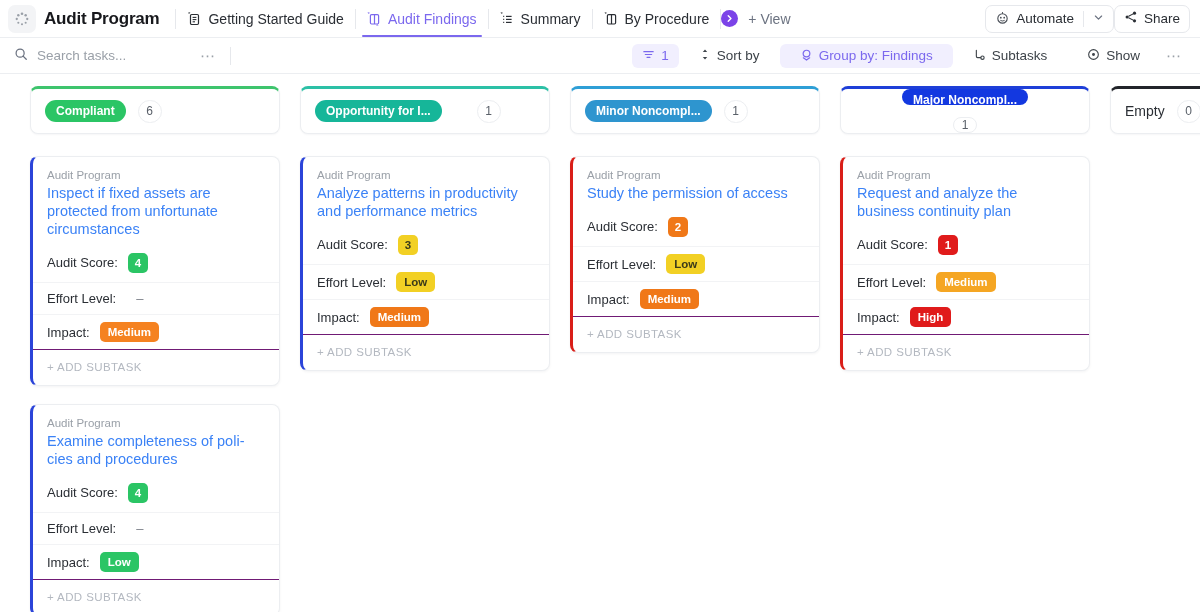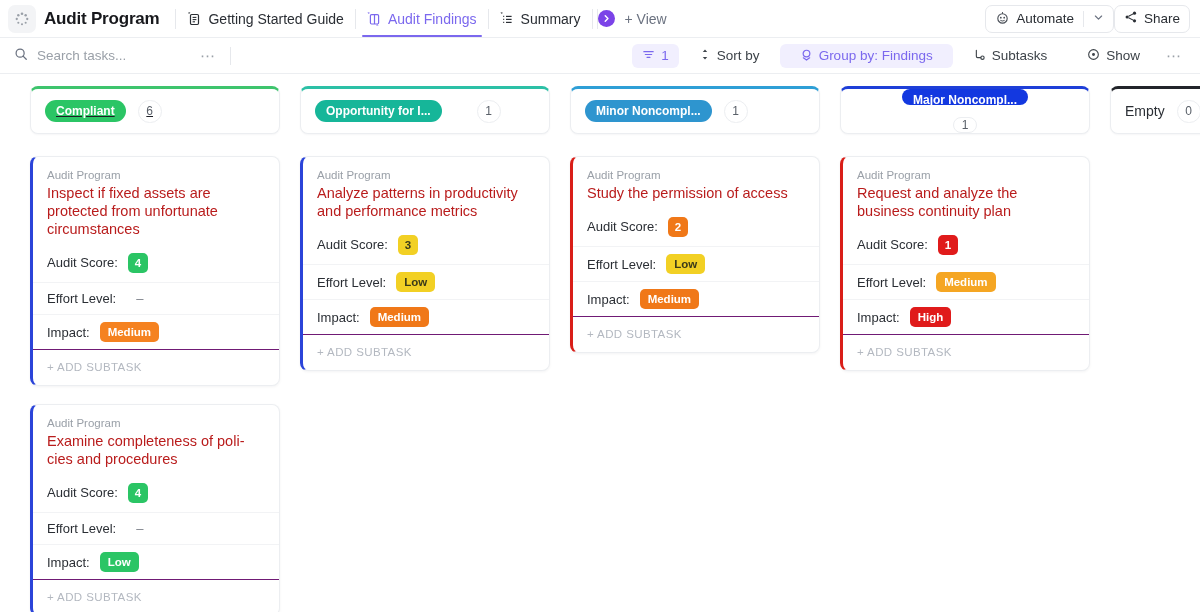--- a/index.html
+++ b/index.html
@@ -186,21 +186,21 @@
     border-left-width: 3px;
     border-left-style: solid;
     box-shadow: 0 1px 3px rgba(16,24,40,0.05);
     overflow: hidden;
   }
   .card-body { padding: 12px 14px 0 14px; }
   .card-list { font-size: 11.5px; color: #9aa0a8; margin-bottom: 3px; }
   .card-title {
     font-size: 14.5px;
     line-height: 18px;
-    color: #b91c1c;
+    color: #3b82f6;
     margin-bottom: 12px;
   }
   .field-row {
     display: flex;
     align-items: center;
     padding: 7px 14px;
     border-top: 1px solid #f2f3f5;
     min-height: 32px;
   }
   .field-row.first { border-top: none; padding-top: 0; }
@@ -290,20 +290,30 @@
             <line x1="6" y1="11.4" x2="11.6" y2="11.4"></line>
         </g>
         <text x="0.6" y="4.6" font-size="6" fill="#2a2e34" font-family="Liberation Sans, sans-serif">*</text>
       </svg>
     </span>
     <span>Summary</span>
   </div>
 
   <div class="tab-sep"></div>
 
+  <div class="tab">
+    <span class="tico">
+      <svg width="15" height="16" viewBox="0 0 15 16">
+        <rect x="3.4" y="3.6" width="8.2" height="9.4" rx="1.2" fill="none" stroke="#2a2e34" stroke-width="1.2"></rect>
+        <line x1="7.5" y1="3.6" x2="7.5" y2="13" stroke="#2a2e34" stroke-width="1.2"></line>
+        <text x="0.6" y="5" font-size="6" fill="#2a2e34" font-family="Liberation Sans, sans-serif">*</text>
+      </svg>
+    </span>
+    <span>By Procedure</span>
+  </div>
 
   <div class="tab-sep"></div>
 
 
   <div class="arrow-badge">
     <svg width="9" height="9" viewBox="0 0 10 10">
       <path d="M3.6 2 L6.6 5 L3.6 8" fill="none" stroke="#fff" stroke-width="1.6" stroke-linecap="round" stroke-linejoin="round"></path>
     </svg>
   </div>
 
@@ -414,21 +424,21 @@
       </svg>
     </span>
     <span>Show</span>
   </div>
 
   <div class="dots">⋯</div>
 </div>
 
 <div class="board" id="board">
     <div class="column">
-      <div class="col-header" style="border-top-color: rgb(62, 196, 109); text-decoration: underline;">
+      <div class="col-header" style="border-top-color: rgb(62, 196, 109);">
         <div class="status-badge" style="background: rgb(43, 197, 101);">Compliant</div>
         <div class="count-pill">6</div>
       </div>
       <div class="cards">
         <div class="card" style="border-left-color: rgb(43, 68, 217);">
           <div class="card-body">
             <div class="card-list">Audit Program</div>
             <div class="card-title">Inspect if fixed assets are protected from unfortunate circumstances</div>
           </div>
           <div class="field-row first">

